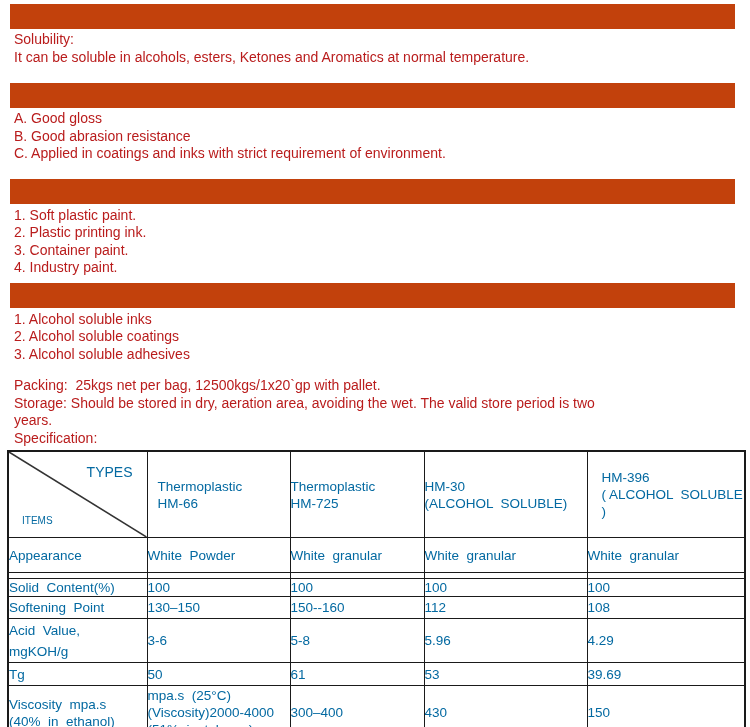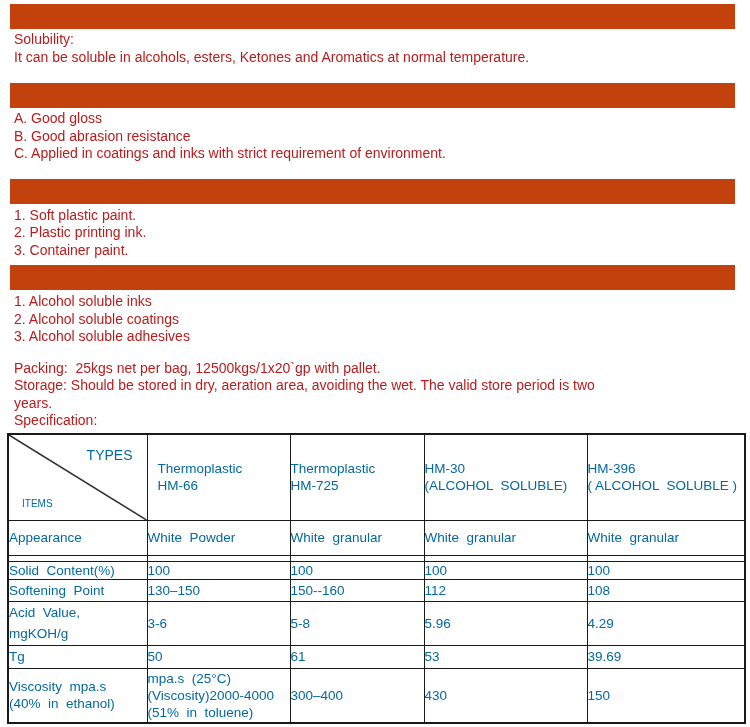--- a/index.html
+++ b/index.html
@@ -116,20 +116,21 @@
     <div class="line">C. Applied in coatings and inks with strict requirement of environment.</div>
   </div>
 
   <div class="bar bar-3">
     <span>Application:For Solid Acrylic Resin</span>
   </div>
   <div class="text-block tb-3">
     <div class="line">1. Soft plastic paint.</div>
     <div class="line">2. Plastic printing ink.</div>
     <div class="line">3. Container paint.</div>
+    <div class="line">4. Industry paint.</div>
   </div>
 
   <div class="bar bar-4">
     <span>For Solid Acrylic Resin Alcohol Soluble HM-53/HM-396:</span>
   </div>
   <div class="text-block tb-3">
     <div class="line">1. Alcohol soluble inks</div>
     <div class="line">2. Alcohol soluble coatings</div>
     <div class="line">3. Alcohol soluble adhesives</div>
     <div class="gap"></div>
@@ -155,21 +156,21 @@
         </svg>
         <span class="corner-types">TYPES</span>
         <span class="corner-items">ITEMS</span>
       </td>
       <td class="c2" style="padding-left:10px">Thermoplastic
 HM-66</td>
       <td class="c3">Thermoplastic
 HM-725</td>
       <td class="c4">HM-30
 (ALCOHOL  SOLUBLE)</td>
-      <td class="c5" style="">HM-396
+      <td class="c5" style="padding-left:14px">HM-396
 ( ALCOHOL  SOLUBLE )</td>
     </tr>
     <tr class="r-app">
       <td class="lbl">Appearance</td>
       <td class="c2">White  Powder</td>
       <td class="c3">White  granular</td>
       <td class="c4">White  granular</td>
       <td class="c5">White  granular</td>
     </tr>
     <tr class="r-spacer">

